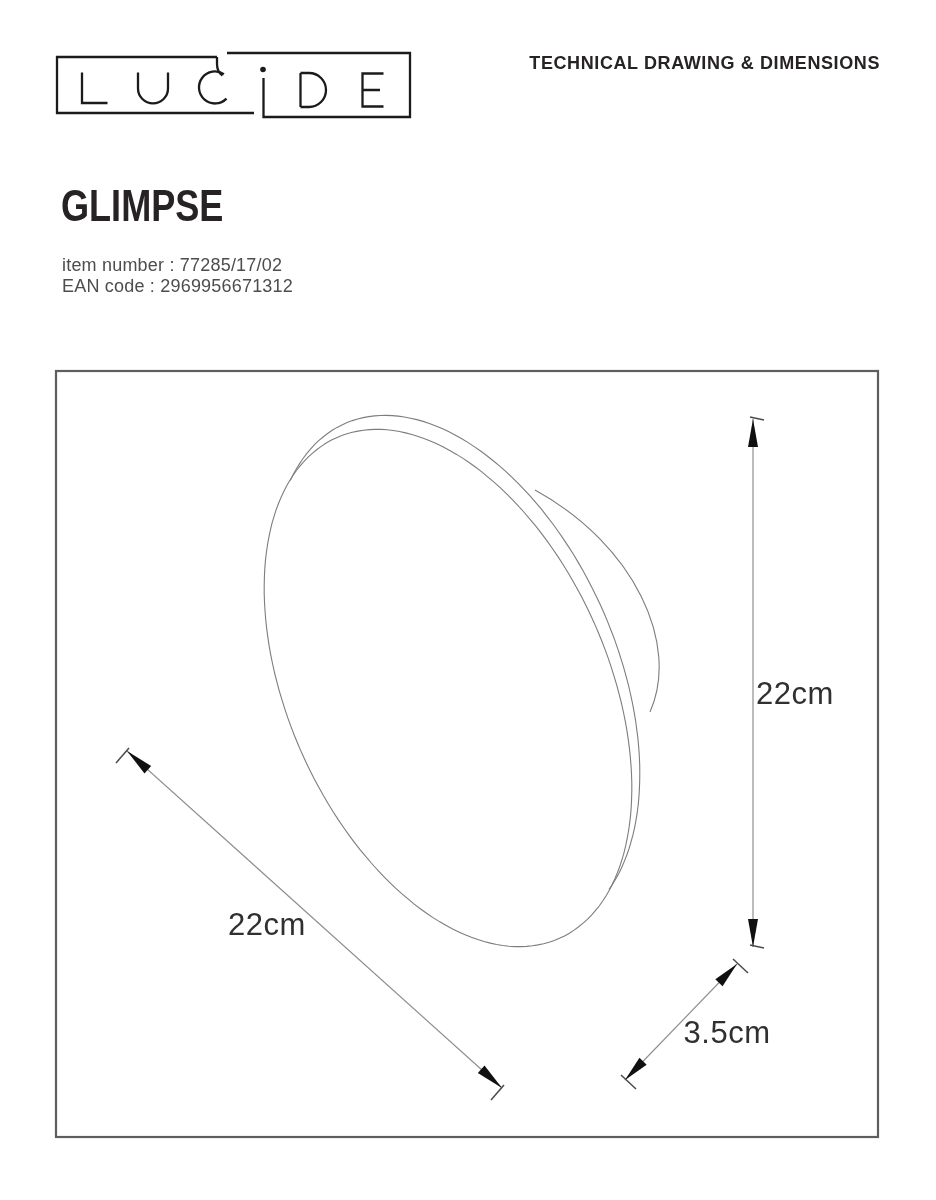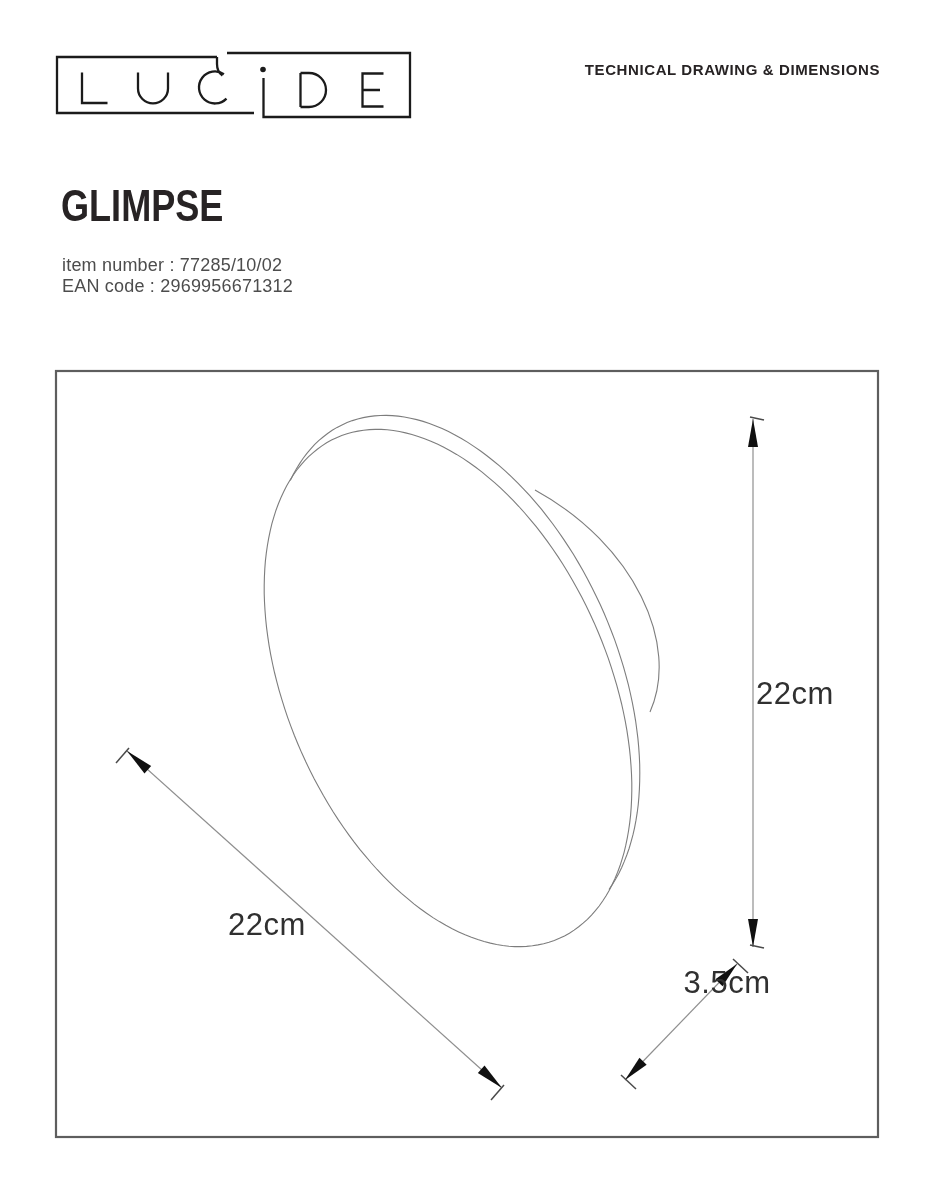--- a/index.html
+++ b/index.html
@@ -2,23 +2,22 @@
 <html><head>
 <meta charset="utf-8">
 <style>
   html,body{margin:0;padding:0;}
   body{
     width:936px;height:1200px;position:relative;background:#ffffff;
     font-family:"Liberation Sans", sans-serif;overflow:hidden;
   }
   .hdr-title{
     position:absolute;top:53px;right:56px;
-    font-size:15px;font-weight:700;letter-spacing:.6px;color:#272324;
+    font-size:18px;font-weight:700;letter-spacing:.6px;color:#272324;
     white-space:nowrap;
-    margin-top:8px;
   }
   .logo{position:absolute;left:0;top:0;}
   .product-name{
     position:absolute;left:61px;top:181px;
     font-size:44px;font-weight:700;color:#272324;
     transform:scaleX(.82);transform-origin:left top;
     letter-spacing:0;white-space:nowrap;
   }
   .item-block{
     position:absolute;left:62px;top:255px;
@@ -47,21 +46,21 @@
     <path d="M383.5,73.5 H362.5 V106.5 H383.5 M362.5,90 H380"></path>
   </g>
   <circle cx="263" cy="69.5" r="2.8" fill="#1b1b1b"></circle>
 </svg>
 
 <div class="hdr-title">TECHNICAL DRAWING &amp; DIMENSIONS</div>
 
 <div class="product-name">GLIMPSE</div>
 
 <div class="item-block">
-  <div>item number : 77285/10/02</div>
+  <div>item number : 77285/17/02</div>
   <div>EAN code : 2969956671312</div>
 </div>
 
 <svg id="fig-svg" width="936" height="1200" viewBox="0 0 936 1200">
     <rect x="56" y="371" width="822" height="766" fill="none" stroke="#5e5e5e" stroke-width="2.2"></rect>
     <path d="M594.2,622.9 L 598.0,631.7 L 601.6,640.5 L 605.0,649.4 L 608.3,658.4 L 611.3,667.4 L 614.1,676.4 L 616.8,685.4 L 619.2,694.4 L 621.5,703.5 L 623.5,712.5 L 625.3,721.4 L 626.9,730.4 L 628.2,739.2 L 629.4,748.1 L 630.3,756.8 L 631.0,765.5 L 631.5,774.0 L 631.8,782.5 L 631.8,790.8 L 631.6,799.0 L 631.2,807.1 L 630.6,815.1 L 629.7,822.9 L 628.6,830.5 L 627.3,837.9 L 625.8,845.2 L 624.1,852.3 L 622.1,859.1 L 620.0,865.8 L 617.6,872.2 L 615.0,878.5 L 612.2,884.5 L 609.3,890.2 L 606.1,895.7 L 602.7,901.0 L 599.2,906.0 L 595.4,910.7 L 591.5,915.1 L 587.4,919.3 L 583.1,923.2 L 578.7,926.8 L 574.1,930.1 L 569.4,933.2 L 564.5,935.9 L 559.4,938.3 L 554.3,940.4 L 549.0,942.2 L 543.6,943.7 L 538.0,944.9 L 532.4,945.8 L 526.6,946.4 L 520.8,946.6 L 514.8,946.6 L 508.8,946.2 L 502.7,945.5 L 496.6,944.5 L 490.4,943.1 L 484.1,941.5 L 477.8,939.6 L 471.4,937.3 L 465.1,934.8 L 458.7,931.9 L 452.2,928.8 L 445.8,925.3 L 439.4,921.6 L 433.0,917.6 L 426.6,913.3 L 420.3,908.7 L 413.9,903.9 L 407.7,898.7 L 401.4,893.4 L 395.3,887.8 L 389.1,881.9 L 383.1,875.8 L 377.1,869.5 L 371.3,863.0 L 365.5,856.2 L 359.8,849.3 L 354.2,842.1 L 348.8,834.8 L 343.4,827.2 L 338.2,819.6 L 333.1,811.7 L 328.2,803.7 L 323.4,795.6 L 318.8,787.3 L 314.3,778.9 L 310.0,770.4 L 305.8,761.8 L 301.8,753.1 L 298.0,744.3 L 294.4,735.5 L 291.0,726.6 L 287.7,717.6 L 284.7,708.6 L 281.9,699.6 L 279.2,690.6 L 276.8,681.6 L 274.5,672.5 L 272.5,663.5 L 270.7,654.6 L 269.1,645.6 L 267.8,636.8 L 266.6,627.9 L 265.7,619.2 L 265.0,610.5 L 264.5,602.0 L 264.2,593.5 L 264.2,585.2 L 264.4,577.0 L 264.8,568.9 L 265.4,560.9 L 266.3,553.1 L 267.4,545.5 L 268.7,538.1 L 270.2,530.8 L 271.9,523.7 L 273.9,516.9 L 276.0,510.2 L 278.4,503.8 L 281.0,497.5 L 283.8,491.5 L 286.7,485.8 L 289.9,480.3 L 293.3,475.0 L 296.8,470.0 L 300.6,465.3 L 304.5,460.9 L 308.6,456.7 L 312.9,452.8 L 317.3,449.2 L 321.9,445.9 L 326.6,442.8 L 331.5,440.1 L 336.6,437.7 L 341.7,435.6 L 347.0,433.8 L 352.4,432.3 L 358.0,431.1 L 363.6,430.2 L 369.4,429.6 L 375.2,429.4 L 381.2,429.4 L 387.2,429.8 L 393.3,430.5 L 399.4,431.5 L 405.6,432.9 L 411.9,434.5 L 418.2,436.4 L 424.6,438.7 L 430.9,441.2 L 437.3,444.1 L 443.8,447.2 L 450.2,450.7 L 456.6,454.4 L 463.0,458.4 L 469.4,462.7 L 475.7,467.3 L 482.1,472.1 L 488.3,477.3 L 494.6,482.6 L 500.7,488.2 L 506.9,494.1 L 512.9,500.2 L 518.9,506.5 L 524.7,513.0 L 530.5,519.8 L 536.2,526.7 L 541.8,533.9 L 547.2,541.2 L 552.6,548.8 L 557.8,556.4 L 562.9,564.3 L 567.8,572.3 L 572.6,580.4 L 577.2,588.7 L 581.7,597.1 L 586.0,605.6 L 590.2,614.2 L 594.2,622.9 Z" fill="none" stroke="#7d7d7d" stroke-width="1.1"></path>
     <path d="M290.3,480.5 L 293.2,474.6 L 296.3,469.0 L 299.6,463.6 L 303.0,458.5 L 306.7,453.7 L 310.5,449.1 L 314.5,444.7 L 318.7,440.7 L 323.1,437.0 L 327.6,433.5 L 332.2,430.3 L 337.1,427.4 L 342.0,424.9 L 347.1,422.6 L 352.4,420.6 L 357.7,419.0 L 363.2,417.6 L 368.8,416.6 L 374.5,415.9 L 380.3,415.5 L 386.2,415.4 L 392.2,415.6 L 398.2,416.1 L 404.3,417.0 L 410.5,418.2 L 416.8,419.6 L 423.1,421.4 L 429.4,423.5 L 435.8,425.9 L 442.1,428.6 L 448.5,431.6 L 455.0,434.9 L 461.4,438.5 L 467.8,442.4 L 474.2,446.6 L 480.6,451.0 L 486.9,455.7 L 493.2,460.7 L 499.5,465.9 L 505.7,471.4 L 511.8,477.1 L 517.9,483.1 L 523.9,489.3 L 529.8,495.7 L 535.6,502.4 L 541.4,509.2 L 547.0,516.3 L 552.5,523.5 L 557.9,531.0 L 563.2,538.6 L 568.3,546.4 L 573.4,554.3 L 578.2,562.4 L 582.9,570.6 L 587.5,578.9 L 591.9,587.4 L 596.1,595.9 L 600.2,604.6 L 604.1,613.3 L 607.8,622.1 L 611.3,631.0 L 614.7,639.9 L 617.8,648.9 L 620.7,657.9 L 623.5,666.9 L 626.0,675.9 L 628.4,684.9 L 630.5,694.0 L 632.4,702.9 L 634.1,711.9 L 635.6,720.8 L 636.8,729.7 L 637.9,738.4 L 638.7,747.1 L 639.3,755.8 L 639.7,764.3 L 639.8,772.7 L 639.7,781.0 L 639.4,789.1 L 638.9,797.1 L 638.2,805.0 L 637.2,812.7 L 636.0,820.2 L 634.6,827.6 L 633.0,834.7 L 631.1,841.7 L 629.1,848.5 L 626.8,855.0 L 624.3,861.4 L 621.7,867.5 L 618.8,873.4 L 615.7,879.0 L 612.4,884.4 L 609.0,889.5" fill="none" stroke="#7d7d7d" stroke-width="1.1"></path>
     <path d="M 535,490 C 635,545 680,645 650,712" fill="none" stroke="#7d7d7d" stroke-width="1.1"></path>
     <line x1="753" y1="947" x2="753" y2="419" stroke="#8f8f8f" stroke-width="1.2"></line>
     <polygon points="753,947 748,919 758,919" fill="#101010"></polygon>
@@ -75,13 +74,13 @@
     <line x1="504" y1="1085" x2="491" y2="1100" stroke="#4a4a4a" stroke-width="1.5"></line>
     <line x1="737" y1="964" x2="625" y2="1080" stroke="#8f8f8f" stroke-width="1.2"></line>
     <polygon points="737,964 722.5375499468983,986.1774105445505 715.3435353407242,979.2314654075548" fill="#101010"></polygon>
     <polygon points="625,1080 639.4624500531017,1057.8225894554496 646.6564646592758,1064.7685345924453" fill="#101010"></polygon>
     <line x1="733" y1="959" x2="748" y2="973" stroke="#4a4a4a" stroke-width="1.5"></line>
     <line x1="621" y1="1075" x2="636" y2="1089" stroke="#4a4a4a" stroke-width="1.5"></line>
   </svg>
 
 <div class="dim-label" style="left:756px;top:678px;">22cm</div>
 <div class="dim-label centered" style="left:267px;top:924px;">22cm</div>
-<div class="dim-label centered" style="left:727px;top:982px;">3.5cm</div>
+<div class="dim-label centered" style="left:727px;top:1032px;">3.5cm</div>
 
 </body></html>

